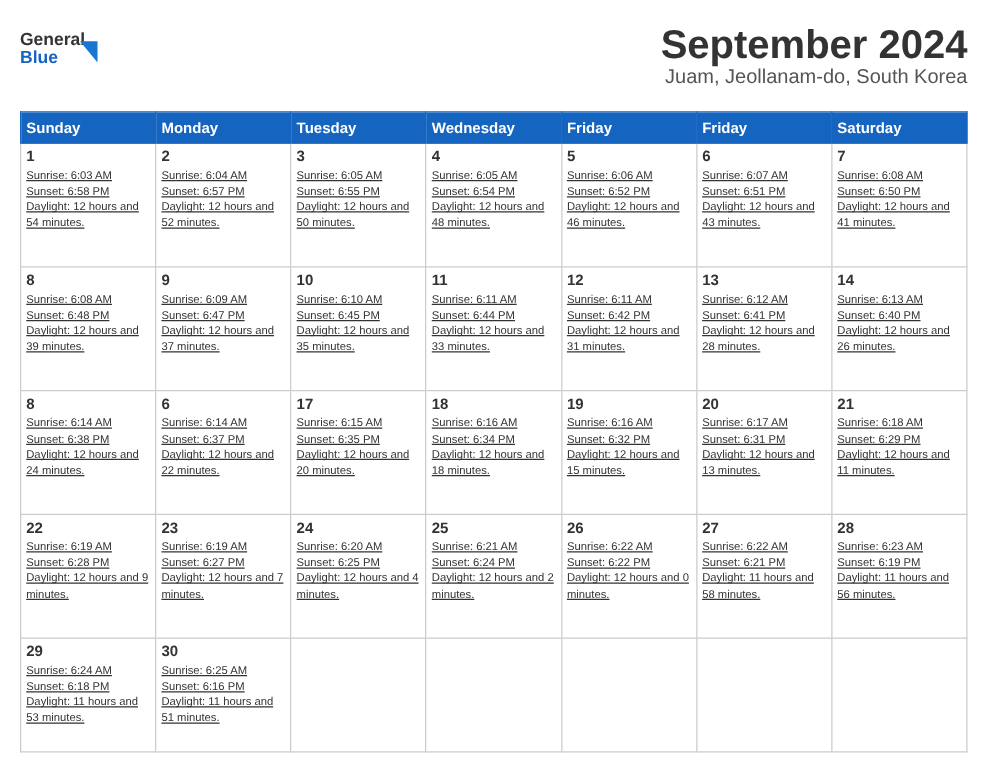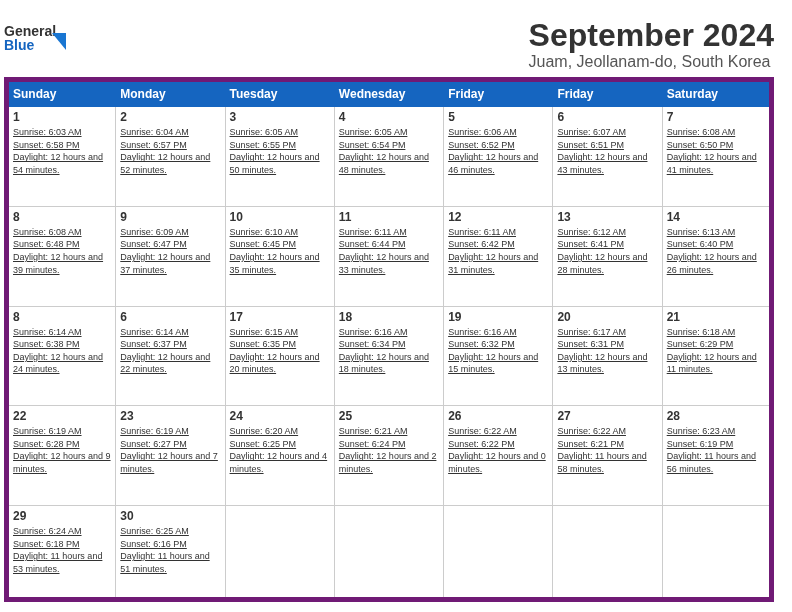--- a/index.html
+++ b/index.html
@@ -6,58 +6,59 @@
     body {
       font-family: Arial, sans-serif;
       background: #fff;
       width: 792px;
       height: 612px;
       overflow: hidden;
     }
     .page {
       width: 792px;
       height: 612px;
-      padding: 18px 18px 10px 4px;
+      padding: 18px 18px 10px 16px;
       display: flex;
       flex-direction: column;
     }
     .header {
       display: flex;
       justify-content: space-between;
       align-items: flex-start;
       margin-bottom: 6px;
     }
     .logo {
       display: flex;
       flex-direction: column;
       align-items: flex-start;
     }
     .logo-svg {
       width: 70px;
       height: 40px;
     }
     .title-area {
-      text-align: left;
+      text-align: right;
     }
     .month-title {
       font-size: 32px;
       font-weight: bold;
       color: #333;
       line-height: 1.1;
     }
     .subtitle {
       font-size: 16px;
       color: #555;
     }
     .calendar {
       flex: 1;
-      border: 5px solid #701a75;
+      border: 1px solid #701a75;
       border-collapse: collapse;
       width: 100%;
       table-layout: fixed;
+      margin-top: 12px;
     }
     .calendar th {
       background: #1565c0;
       color: #fff;
       font-size: 12px;
       font-weight: bold;
       padding: 5px 4px;
       text-align: left;
       border: 1px solid #1565c0;
     }

